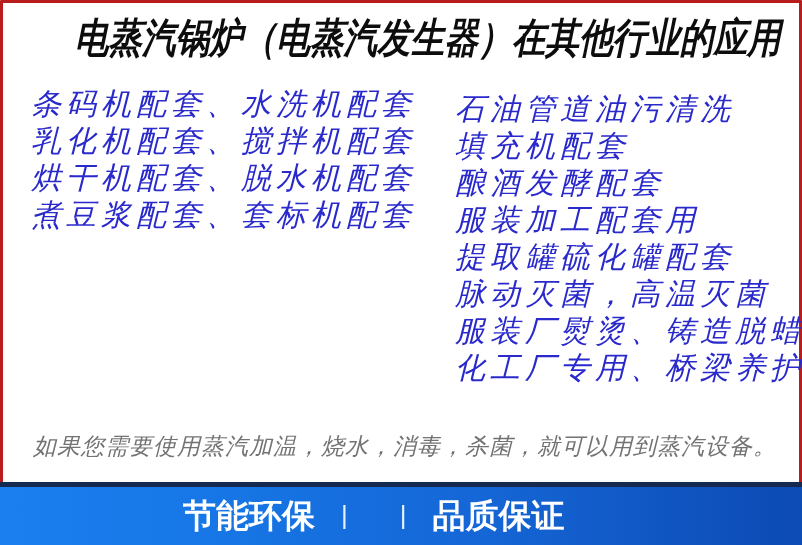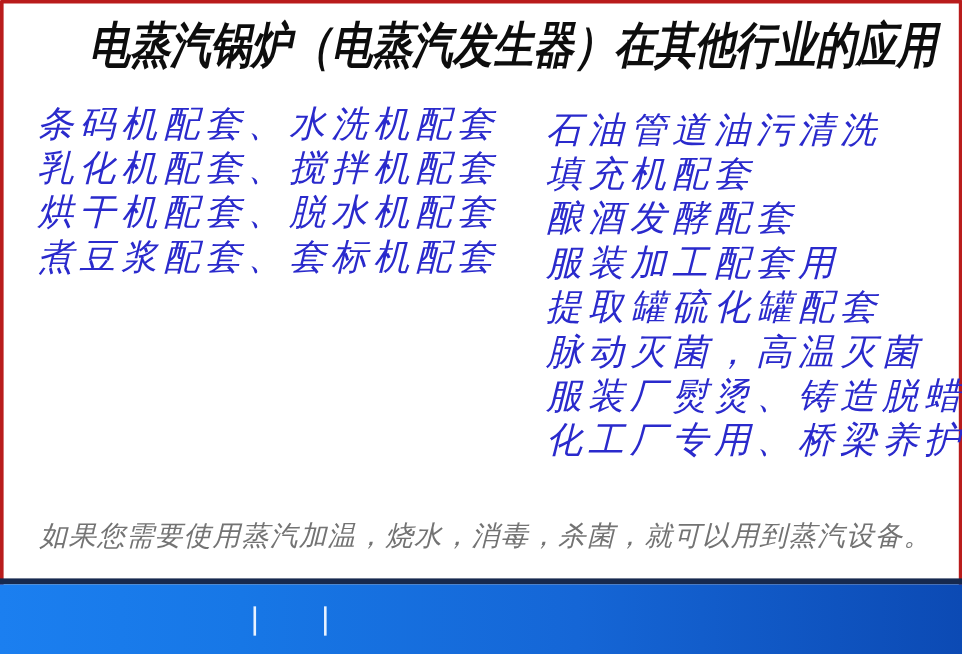--- a/index.html
+++ b/index.html
@@ -81,16 +81,18 @@
         <div class="app-line">化工厂专用、桥梁养护</div>
       </div>
   </div>
 
   <p class="notice">如果您需要使用蒸汽加温，烧水，消毒，杀菌，就可以用到蒸汽设备。</p>
 </div>
 
 <div class="footer">
   <div class="footer-strip"></div>
   <div class="footer-bar">
+    <span>节能环保</span>
     <span class="sep">|</span>
     <span class="sep">|</span>
+    <span>品质保证</span>
   </div>
 </div>
 
 </body></html>

